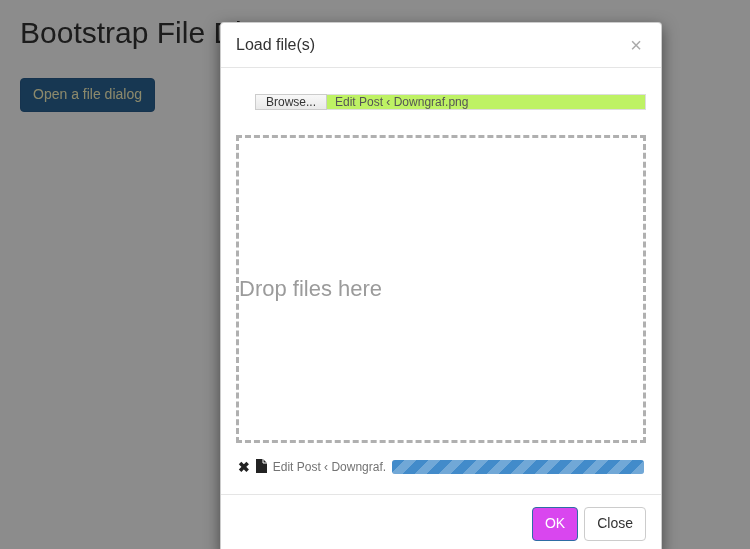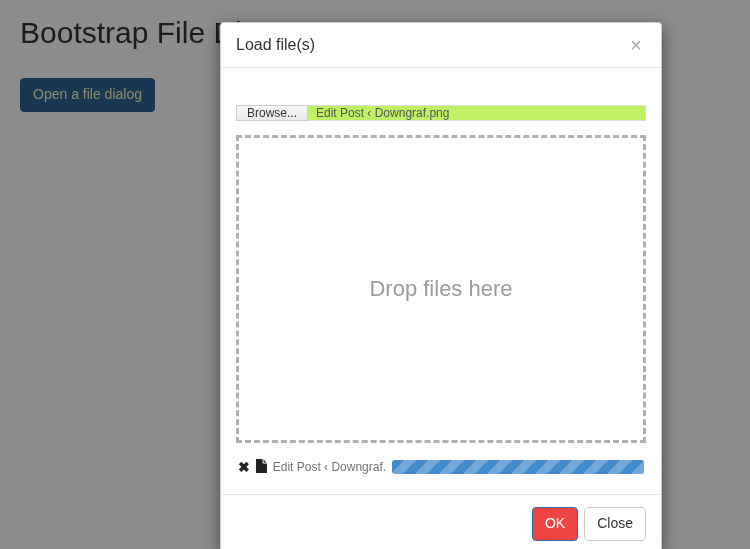--- a/index.html
+++ b/index.html
@@ -28,21 +28,21 @@
     border: 1px solid transparent;
     cursor: pointer;
     line-height: 1.4;
   }
   .btn-primary {
     background: #2a6496;
     border-color: #285e8e;
     color: #fef9c3;
   }
   .btn-primary-bright {
-    background: #ef4444;
+    background: #d946ef;
     border-color: #2e6da4;
     color: #fff;
   }
   .btn-default {
     background: #fff;
     border-color: #ccc;
     color: #333;
   }
   .backdrop {
     position: absolute;
@@ -80,23 +80,24 @@
     border: none;
     cursor: pointer;
     line-height: 1;
     padding: 0 4px;
   }
   .modal-body {
     padding: 15px;
   }
   .file-row {
     display: flex;
-    align-items: flex-end;
+    align-items: center;
     height: 38px;
     margin-bottom: 14px;
+    margin-left: 19px;
   }
   .browse-btn {
     background: linear-gradient(#f8f8f8,#e9e9e9);
     border: 1px solid #ccc;
     font-size: 12px;
     padding: 0 10px;
     cursor: pointer;
     color: #333;
     border-radius: 0;
   }
@@ -109,21 +110,21 @@
     display: flex;
     align-items: center;
     color: #555;
     background: #bef264;
   }
   .dropzone {
     border: 3px dashed #b0b0b0;
     height: 308px;
     display: flex;
     align-items: center;
-    justify-content: center;
+    justify-content: flex-start;
     margin-bottom: 16px;
   }
   .dropzone-text {
     color: #9b9b9b;
     font-size: 22px;
   }
   .queue-row {
     display: flex;
     align-items: center;
     gap: 6px;

